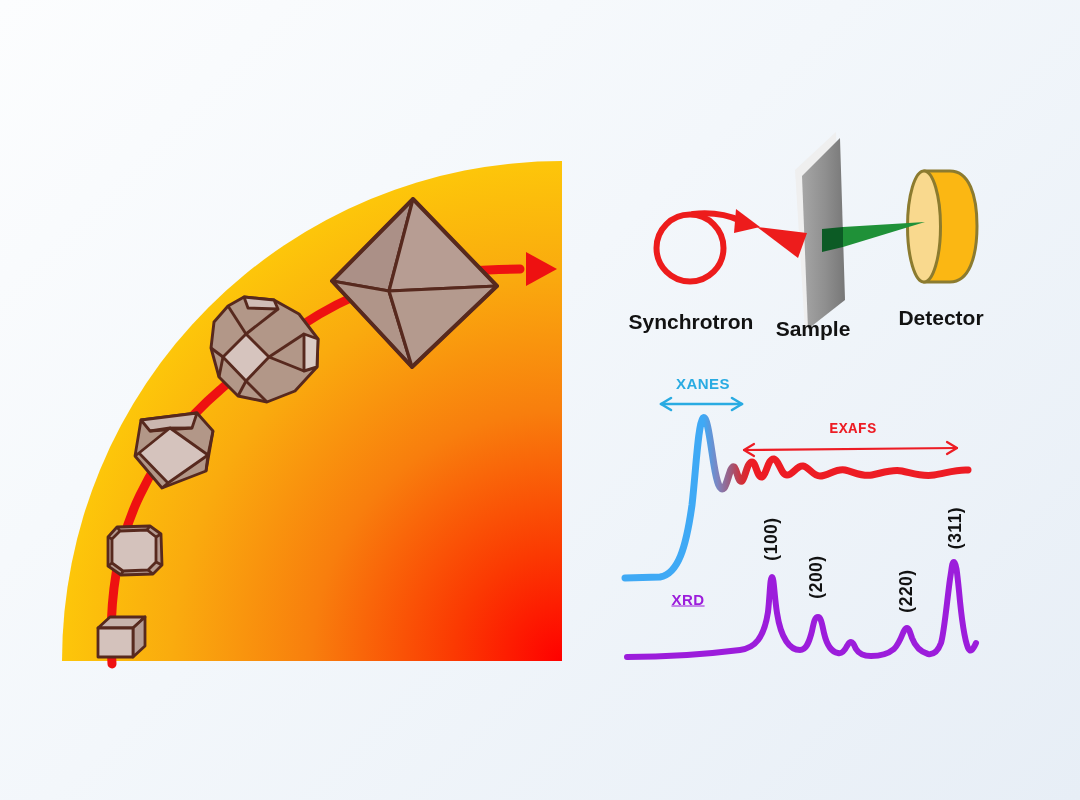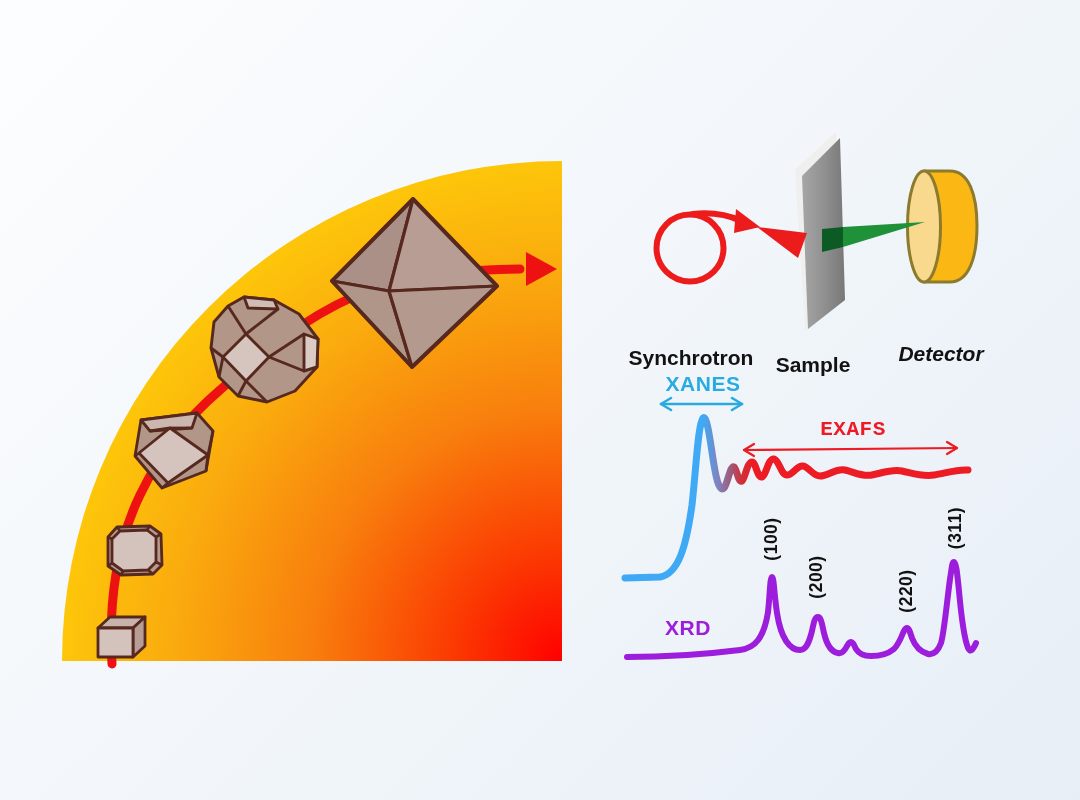--- a/index.html
+++ b/index.html
@@ -11,22 +11,22 @@
   .canvas{
     position:relative;width:1080px;height:800px;overflow:hidden;
     background:linear-gradient(135deg,#fcfdfe 0%,#f3f7fb 45%,#e7eef6 100%);
   }
   .canvas svg.art{position:absolute;left:0;top:0;}
   .lbl{
     position:absolute;font-weight:bold;white-space:nowrap;
     transform:translate(-50%,-50%);
     color:#121212;line-height:1;
   }
-  .lbl-schematic{font-size:21px;letter-spacing:0px;margin-top:36px;}
-  .lbl-spectrum{font-size:21px;letter-spacing:0.5px;}
+  .lbl-schematic{font-size:21px;letter-spacing:0px;}
+  .lbl-spectrum{font-size:15px;letter-spacing:0.5px;}
   .lbl-peak{
     font-size:17.5px;color:#111;
     transform:translate(-50%,-50%) rotate(-90deg);
     letter-spacing:0.5px;
   }
 </style>
 </head>
 <body>
 
 <div class="canvas">
@@ -175,24 +175,24 @@
                C 898 645 901 638 903 633 C 905 629 905 628 907 628
                C 909 628 910 632 912 638 C 915 646 921 652 928 654
                C 934 655 938 651 941 643 C 944 634 947 601 950 579
                C 952 567 952 562 954 562 C 956 562 957 571 959 591
                C 961 613 964 638 968 648 C 970 653 973 650 976 643" fill="none" stroke="#9C1DDB" stroke-width="6" stroke-linecap="round"></path>
     </g>
   </svg>
 
   <div class="lbl lbl-schematic" style="left:691px;top:321px;">Synchrotron</div>
   <div class="lbl lbl-schematic" style="left:813px;top:328px;">Sample</div>
-  <div class="lbl lbl-schematic" style="left:941px;top:317px;font-style:italic;">Detector</div>
+  <div class="lbl lbl-schematic" style="left:941px;top:317px;">Detector</div>
 
   <div class="lbl lbl-spectrum" style="left:703px;top:383px;color:#29ABE2;">XANES</div>
   <div class="lbl lbl-spectrum" style="left:853px;top:429px;color:#ED1C24;font-family:Liberation Mono, monospace;">EXAFS</div>
-  <div class="lbl lbl-spectrum" style="left:688px;top:627px;color:#9C1DDB;">XRD</div>
+  <div class="lbl lbl-spectrum" style="left:688px;top:599px;color:#9C1DDB;text-decoration:underline;">XRD</div>
 
   <div class="lbl lbl-peak" style="left:772px;top:539px;">(100)</div>
   <div class="lbl lbl-peak" style="left:817px;top:577px;">(200)</div>
   <div class="lbl lbl-peak" style="left:907px;top:591px;">(220)</div>
   <div class="lbl lbl-peak" style="left:956px;top:528px;">(311)</div>
 
 </div>
 
 </body></html>

